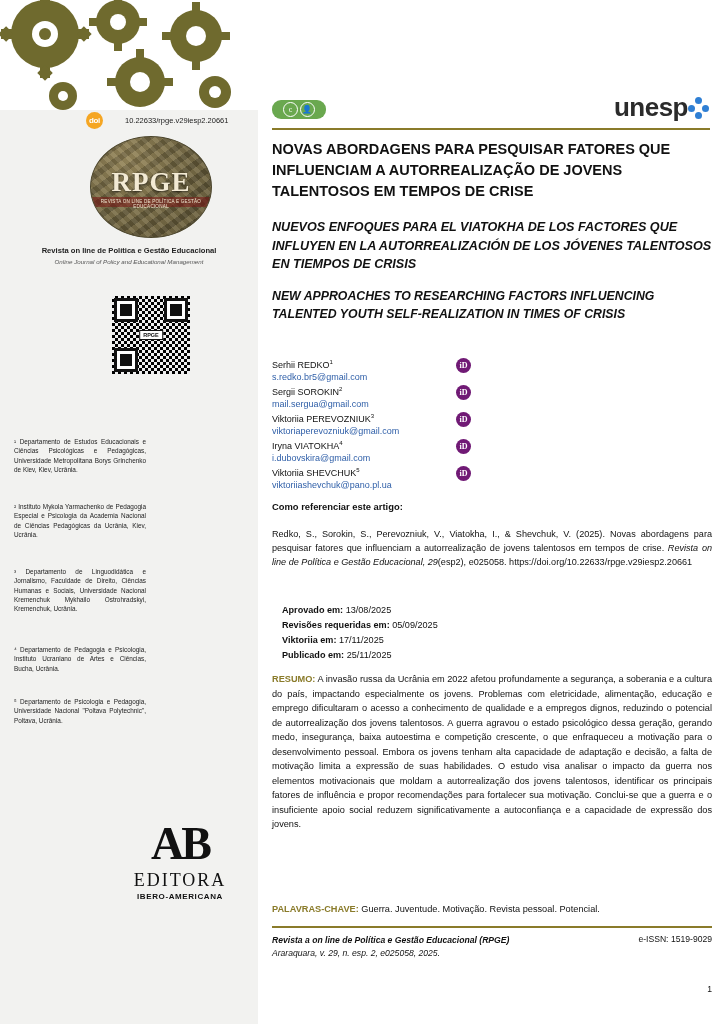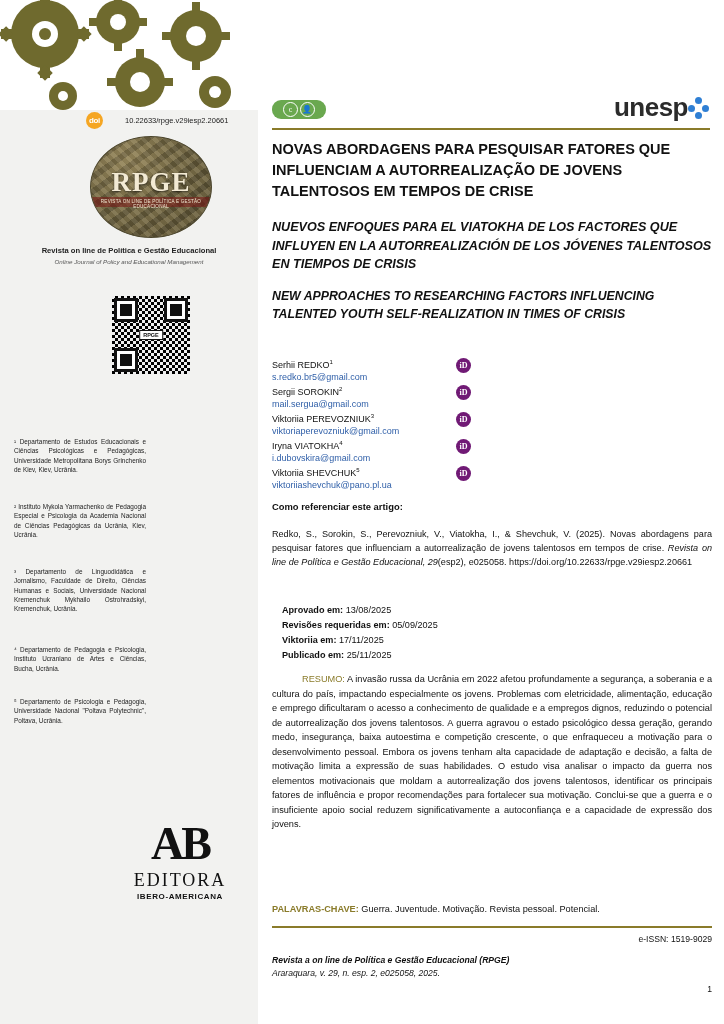--- a/index.html
+++ b/index.html
@@ -402,23 +402,22 @@
     position: absolute;
     left: 14px;
     right: 12px;
     top: 672px;
     font-size: 9.2px;
     line-height: 1.58;
     text-align: justify;
     color: #111;
   }
   .resumo .lbl {
-    font-weight: normal;
+    font-weight: bold;
     color: #8a7b2a;
-    margin-left: 30px;
   }
 
   .keywords {
     position: absolute;
     left: 14px;
     right: 12px;
     top: 904px;
     font-size: 9.2px;
     color: #111;
   }
@@ -437,21 +436,20 @@
   }
 
   .footer-left {
     position: absolute;
     left: 14px;
     top: 934px;
     width: 300px;
     font-size: 8.6px;
     line-height: 1.5;
     color: #111;
-    margin-top: 20px;
   }
   .footer-left .b { font-weight: bold; font-style: italic; }
   .footer-left .i { font-style: italic; }
   .footer-right {
     position: absolute;
     right: 12px;
     top: 934px;
     font-size: 8.6px;
     color: #111;
   }

